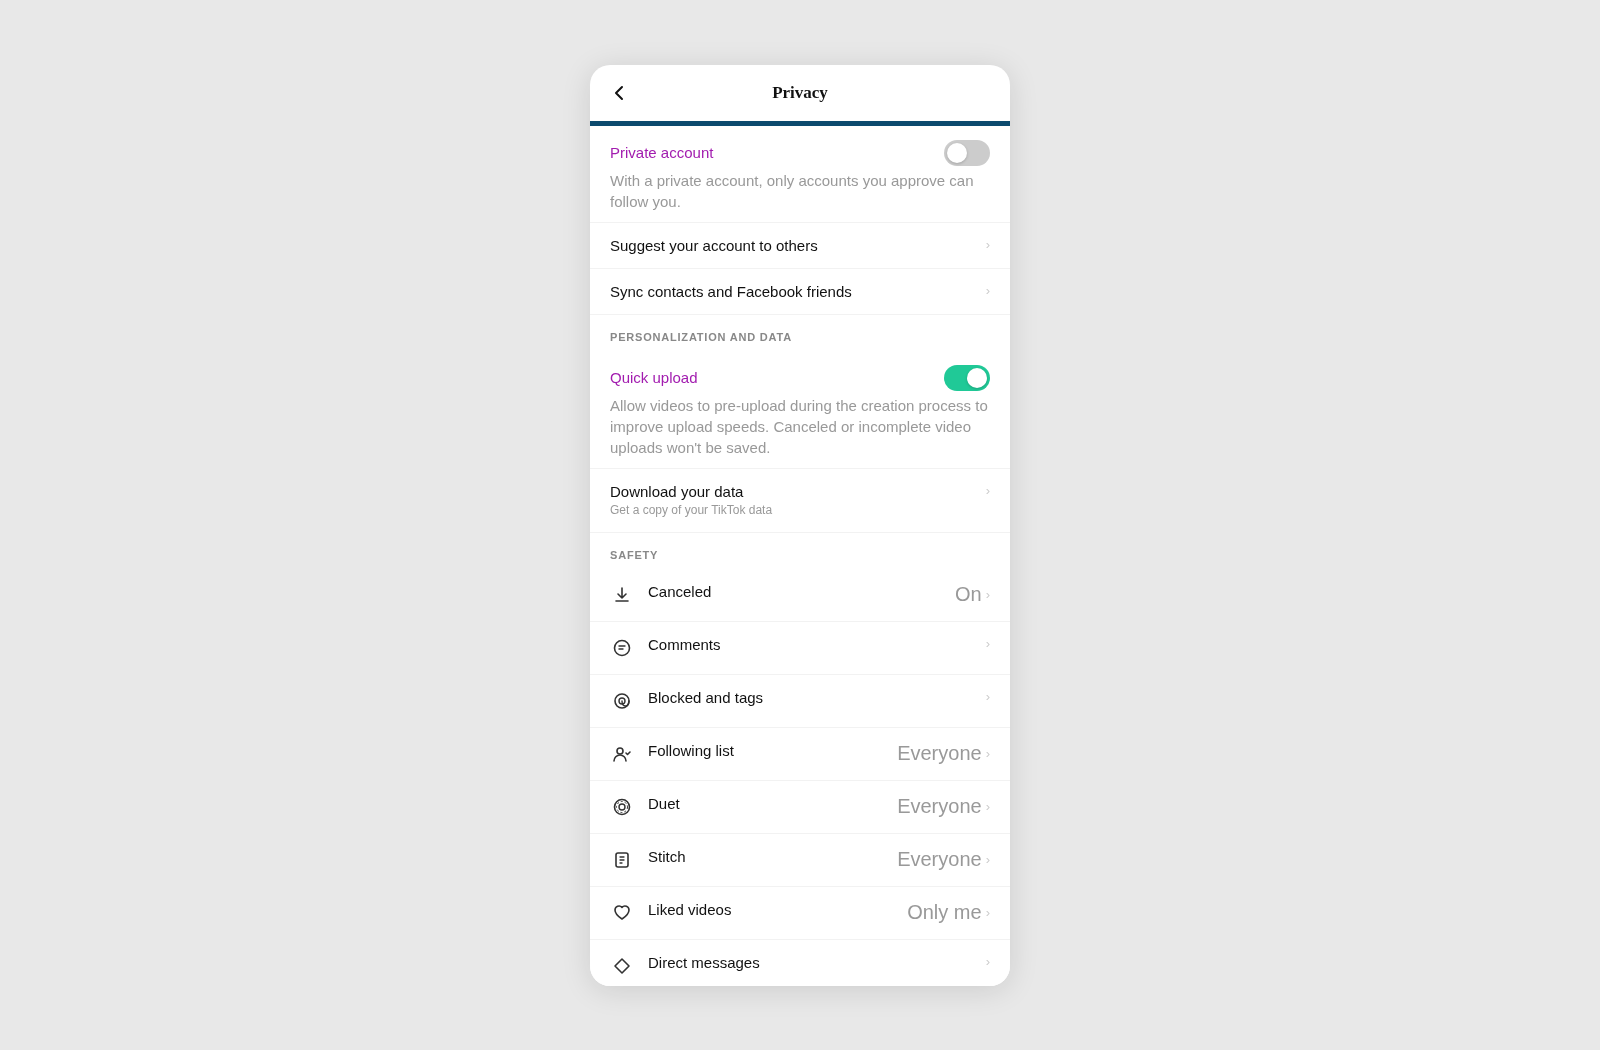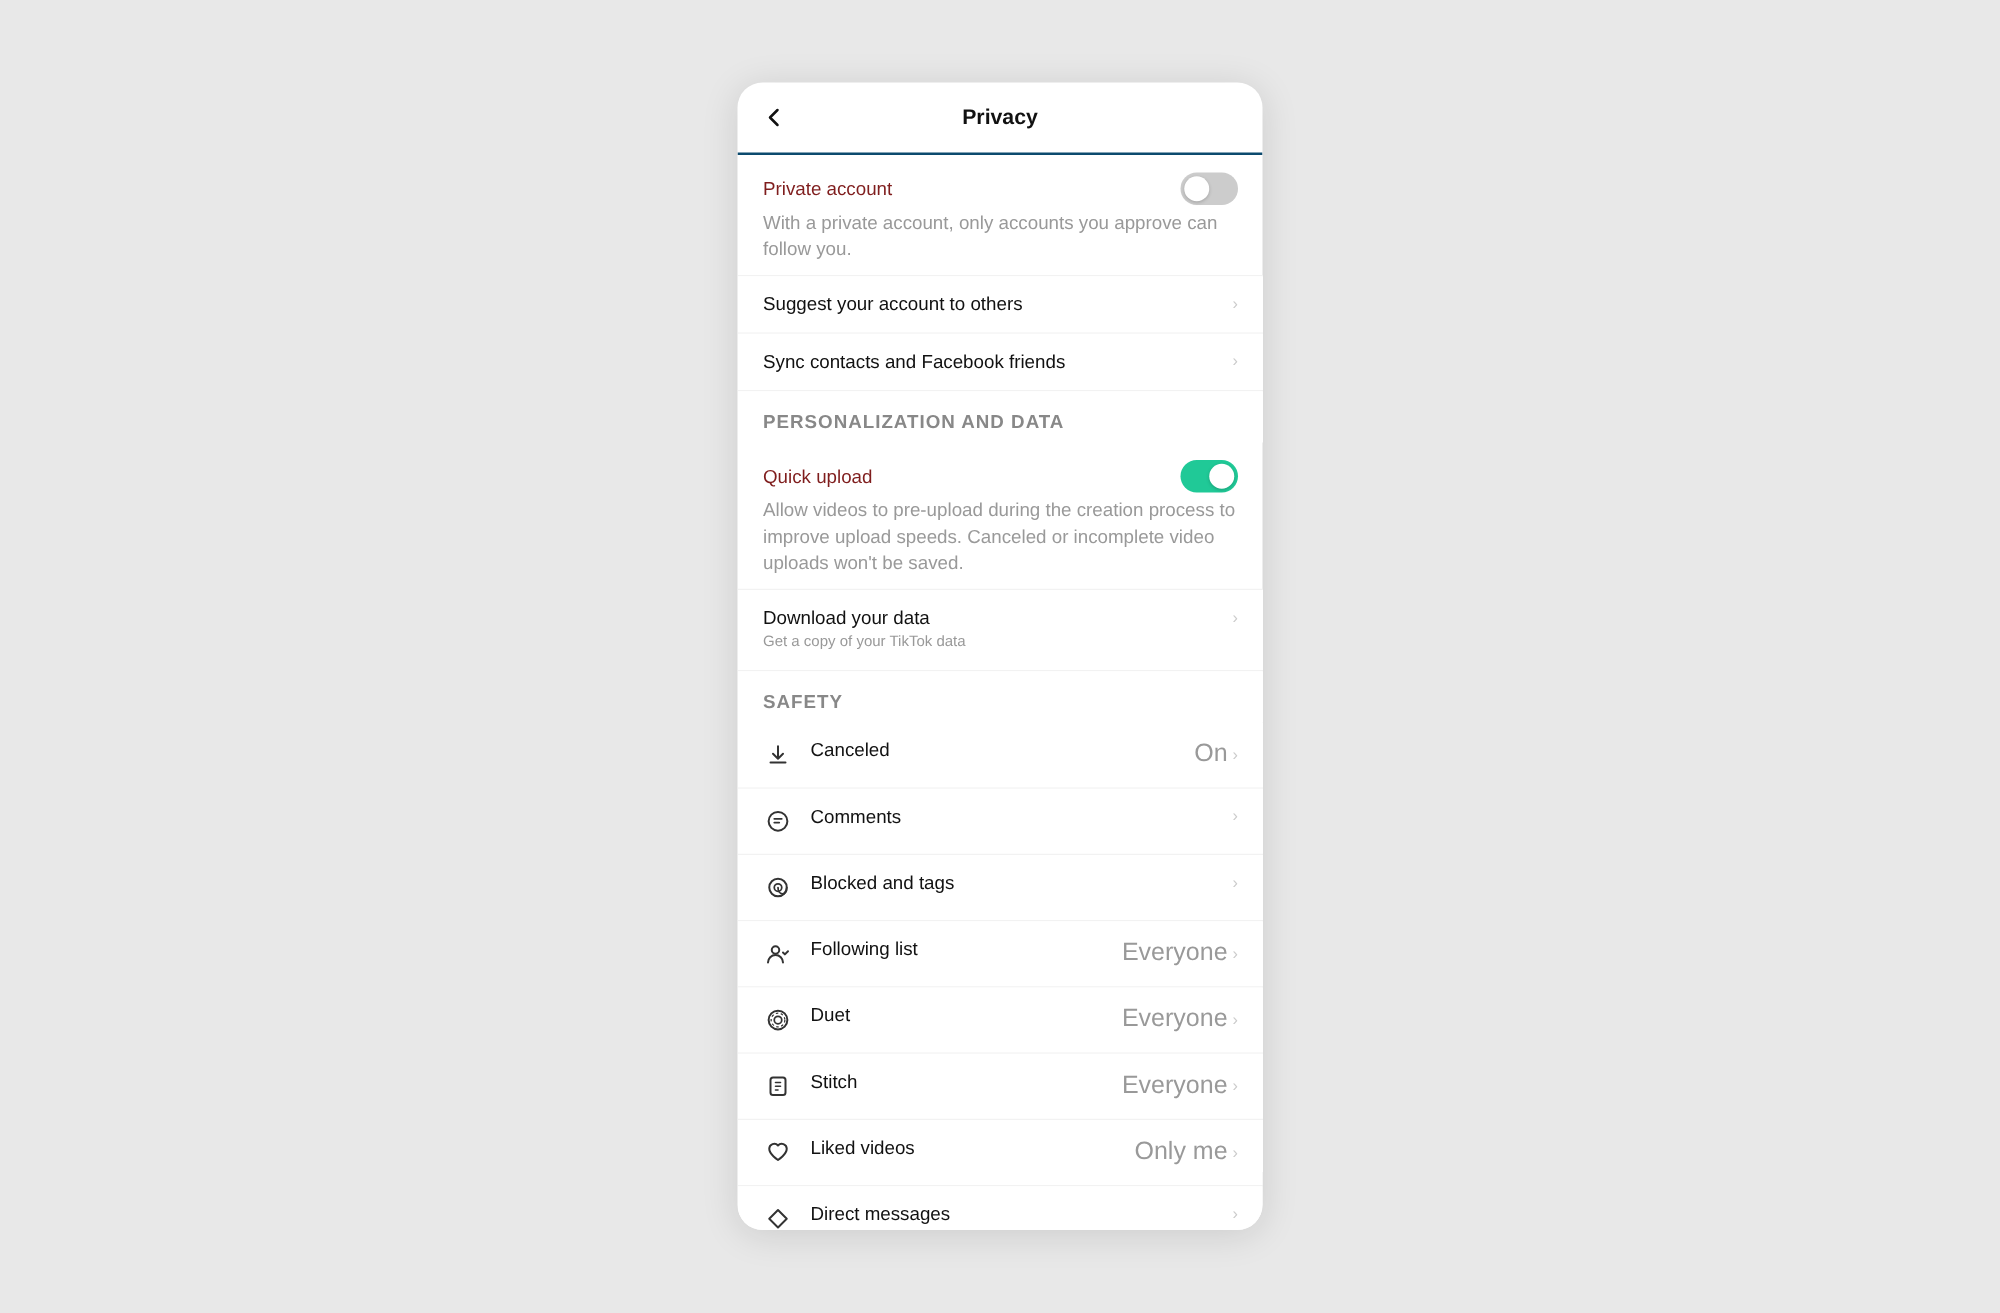--- a/index.html
+++ b/index.html
@@ -17,21 +17,22 @@
       width: 420px;
       box-shadow: 0 4px 30px rgba(0,0,0,0.12);
       overflow: hidden;
     }
     .header {
       display: flex;
       align-items: center;
       justify-content: center;
       padding: 18px 20px;
       position: relative;
-      border-bottom: 2px solid #0c4a6e;
+      border-bottom: 5px solid #0c4a6e;
+      font-family: Liberation Serif, serif;
     }
     .back-btn {
       position: absolute;
       left: 18px;
       background: none;
       border: none;
       cursor: pointer;
       font-size: 20px;
       color: #333;
       display: flex;
@@ -40,21 +41,21 @@
     .header-title {
       font-size: 17px;
       font-weight: 700;
       color: #111;
     }
     .content {
       overflow-y: auto;
       max-height: 860px;
     }
     .section-header {
-      font-size: 15px;
+      font-size: 11px;
       font-weight: 600;
       color: #888;
       letter-spacing: 0.8px;
       padding: 16px 20px 8px 20px;
       background: #fff;
     }
     .row {
       display: flex;
       align-items: flex-start;
       padding: 14px 20px;
@@ -129,21 +130,21 @@
       padding: 14px 20px 10px;
       border-bottom: 1px solid #f2f2f2;
     }
     .private-row-top {
       display: flex;
       align-items: center;
       justify-content: space-between;
     }
     .private-title {
       font-size: 15px;
-      color: #7f1d1d;
+      color: #a21caf;
     }
     .private-desc {
       font-size: 15px;
       color: #999;
       margin-top: 4px;
       line-height: 1.4;
     }
     
     svg { display: block; }
   </style>

